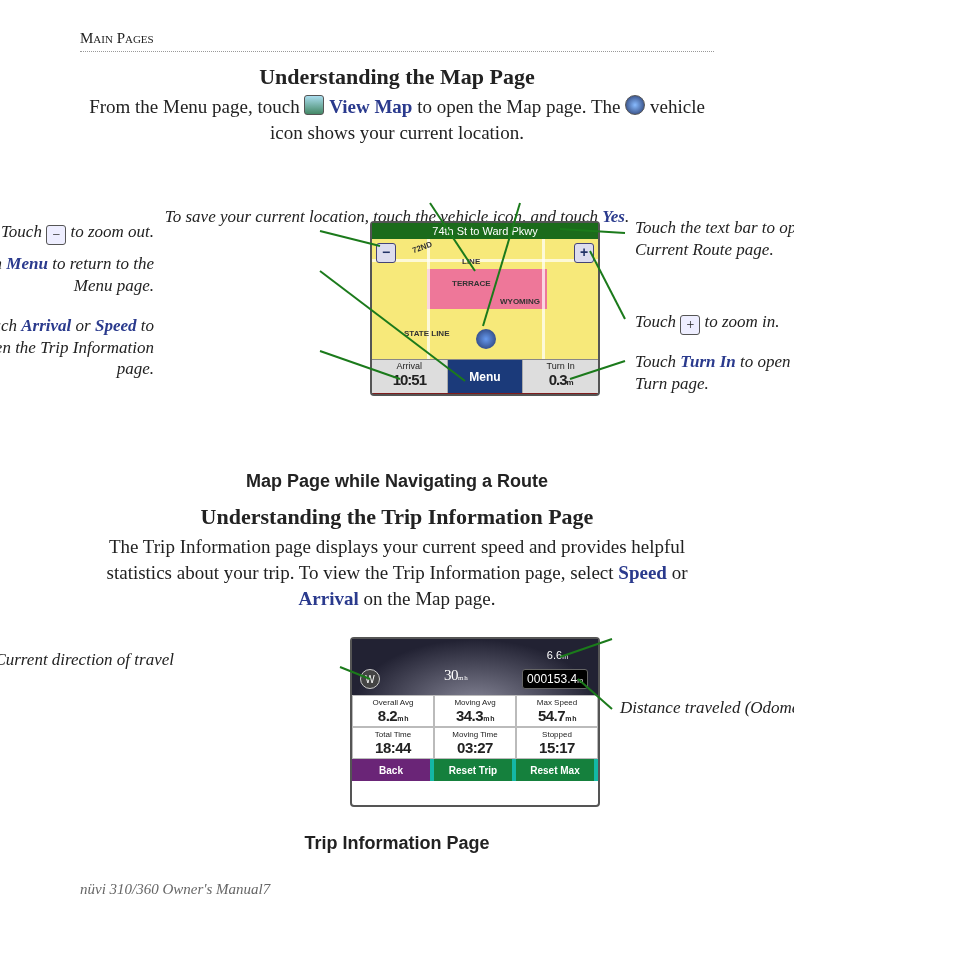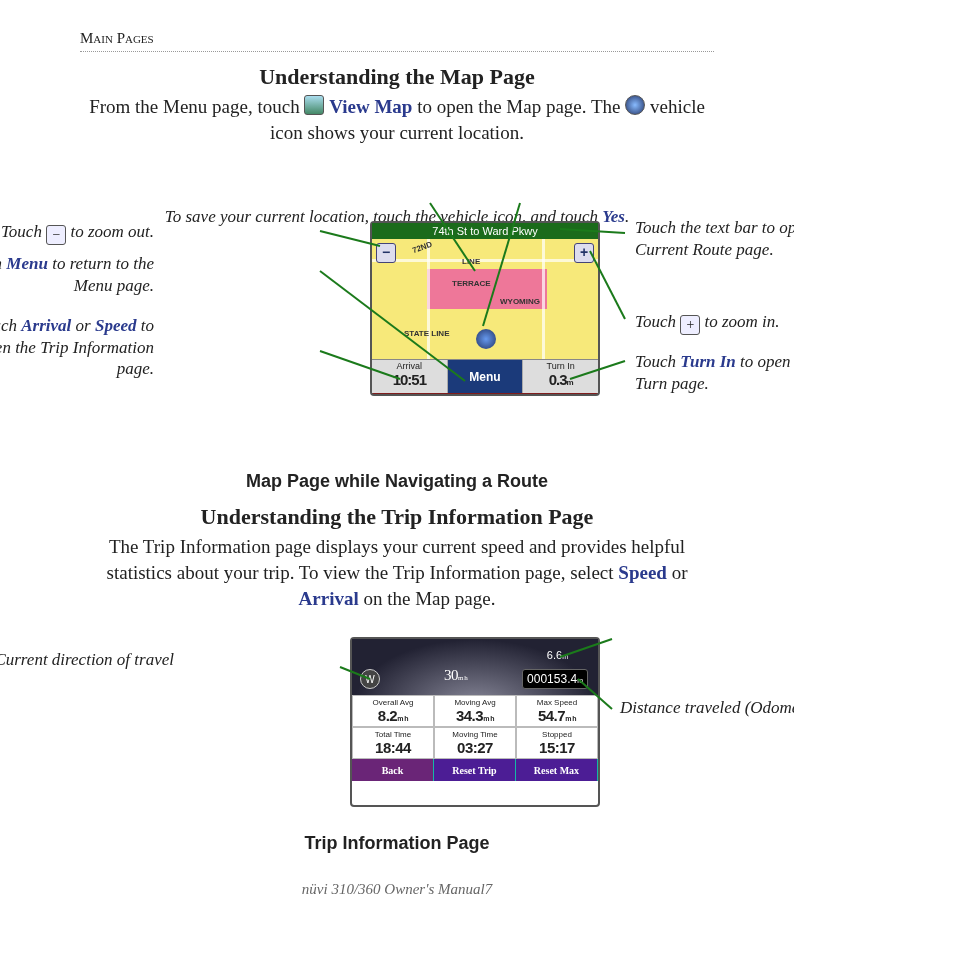--- a/index.html
+++ b/index.html
@@ -92,25 +92,25 @@
   .gauge{height:56px;background:radial-gradient(ellipse at 50% 120%,#889 0%,#223 70%);position:relative;color:#fff;font-size:10px;}
   .gauge .w{position:absolute;left:8px;top:30px;border:1px solid #ccc;border-radius:50%;width:18px;height:18px;font-size:10px;display:flex;align-items:center;justify-content:center;background:#444;}
   .gauge .spd{position:absolute;left:92px;top:28px;font-size:15px;letter-spacing:-0.5px;font-family:'Arial Black';}
   .gauge .dist{position:absolute;right:30px;top:10px;font-size:11px;}
   .gauge .odo{position:absolute;right:10px;top:30px;font-size:12px;background:#000;padding:2px 4px;border-radius:3px;border:1px solid #666;}
   .stats{display:grid;grid-template-columns:1fr 1fr 1fr;background:#fff;}
   .stat{border:1px solid #bbb;text-align:center;padding:2px 0;}
   .stat .l{font-size:8px;}
   .stat .v{font-size:15px;font-weight:bold;font-family:'Arial Black',Arial;letter-spacing:-0.5px;}
   .trip-btns{display:flex;height:22px;}
-  .tbtn{flex:1;font-size:10px;font-weight:bold;color:#fff;display:flex;align-items:center;justify-content:center;border-right:1px solid #14b8a6;font-family:Liberation Serif, serif;}
+  .tbtn{flex:1;font-size:10px;font-weight:bold;color:#fff;display:flex;align-items:center;justify-content:center;border-right:4px solid #14b8a6;}
   .tbtn.back{background:#6a2577;}
-  .tbtn.reset{background:#4c1d95;}
+  .tbtn.reset{background:#15803d;}
   svg.lines{position:absolute;left:0;top:0;pointer-events:none;}
-  .footer{display:flex;justify-content:center;font-style:italic;color:#666;font-size:15px;margin-top:24px;}
+  .footer{display:flex;justify-content:flex-start;font-style:italic;color:#666;font-size:15px;margin-top:24px;}
   .icon-map{background:linear-gradient(#ade,#486);}
   .icon-car{background:radial-gradient(circle,#8bf,#236);border-radius:50%;}
 </style>
 </head>
 <body>
 
 <div class="header-right">Main Pages</div>
 
 <h2>Understanding the Map Page</h2>
 <p class="body">

